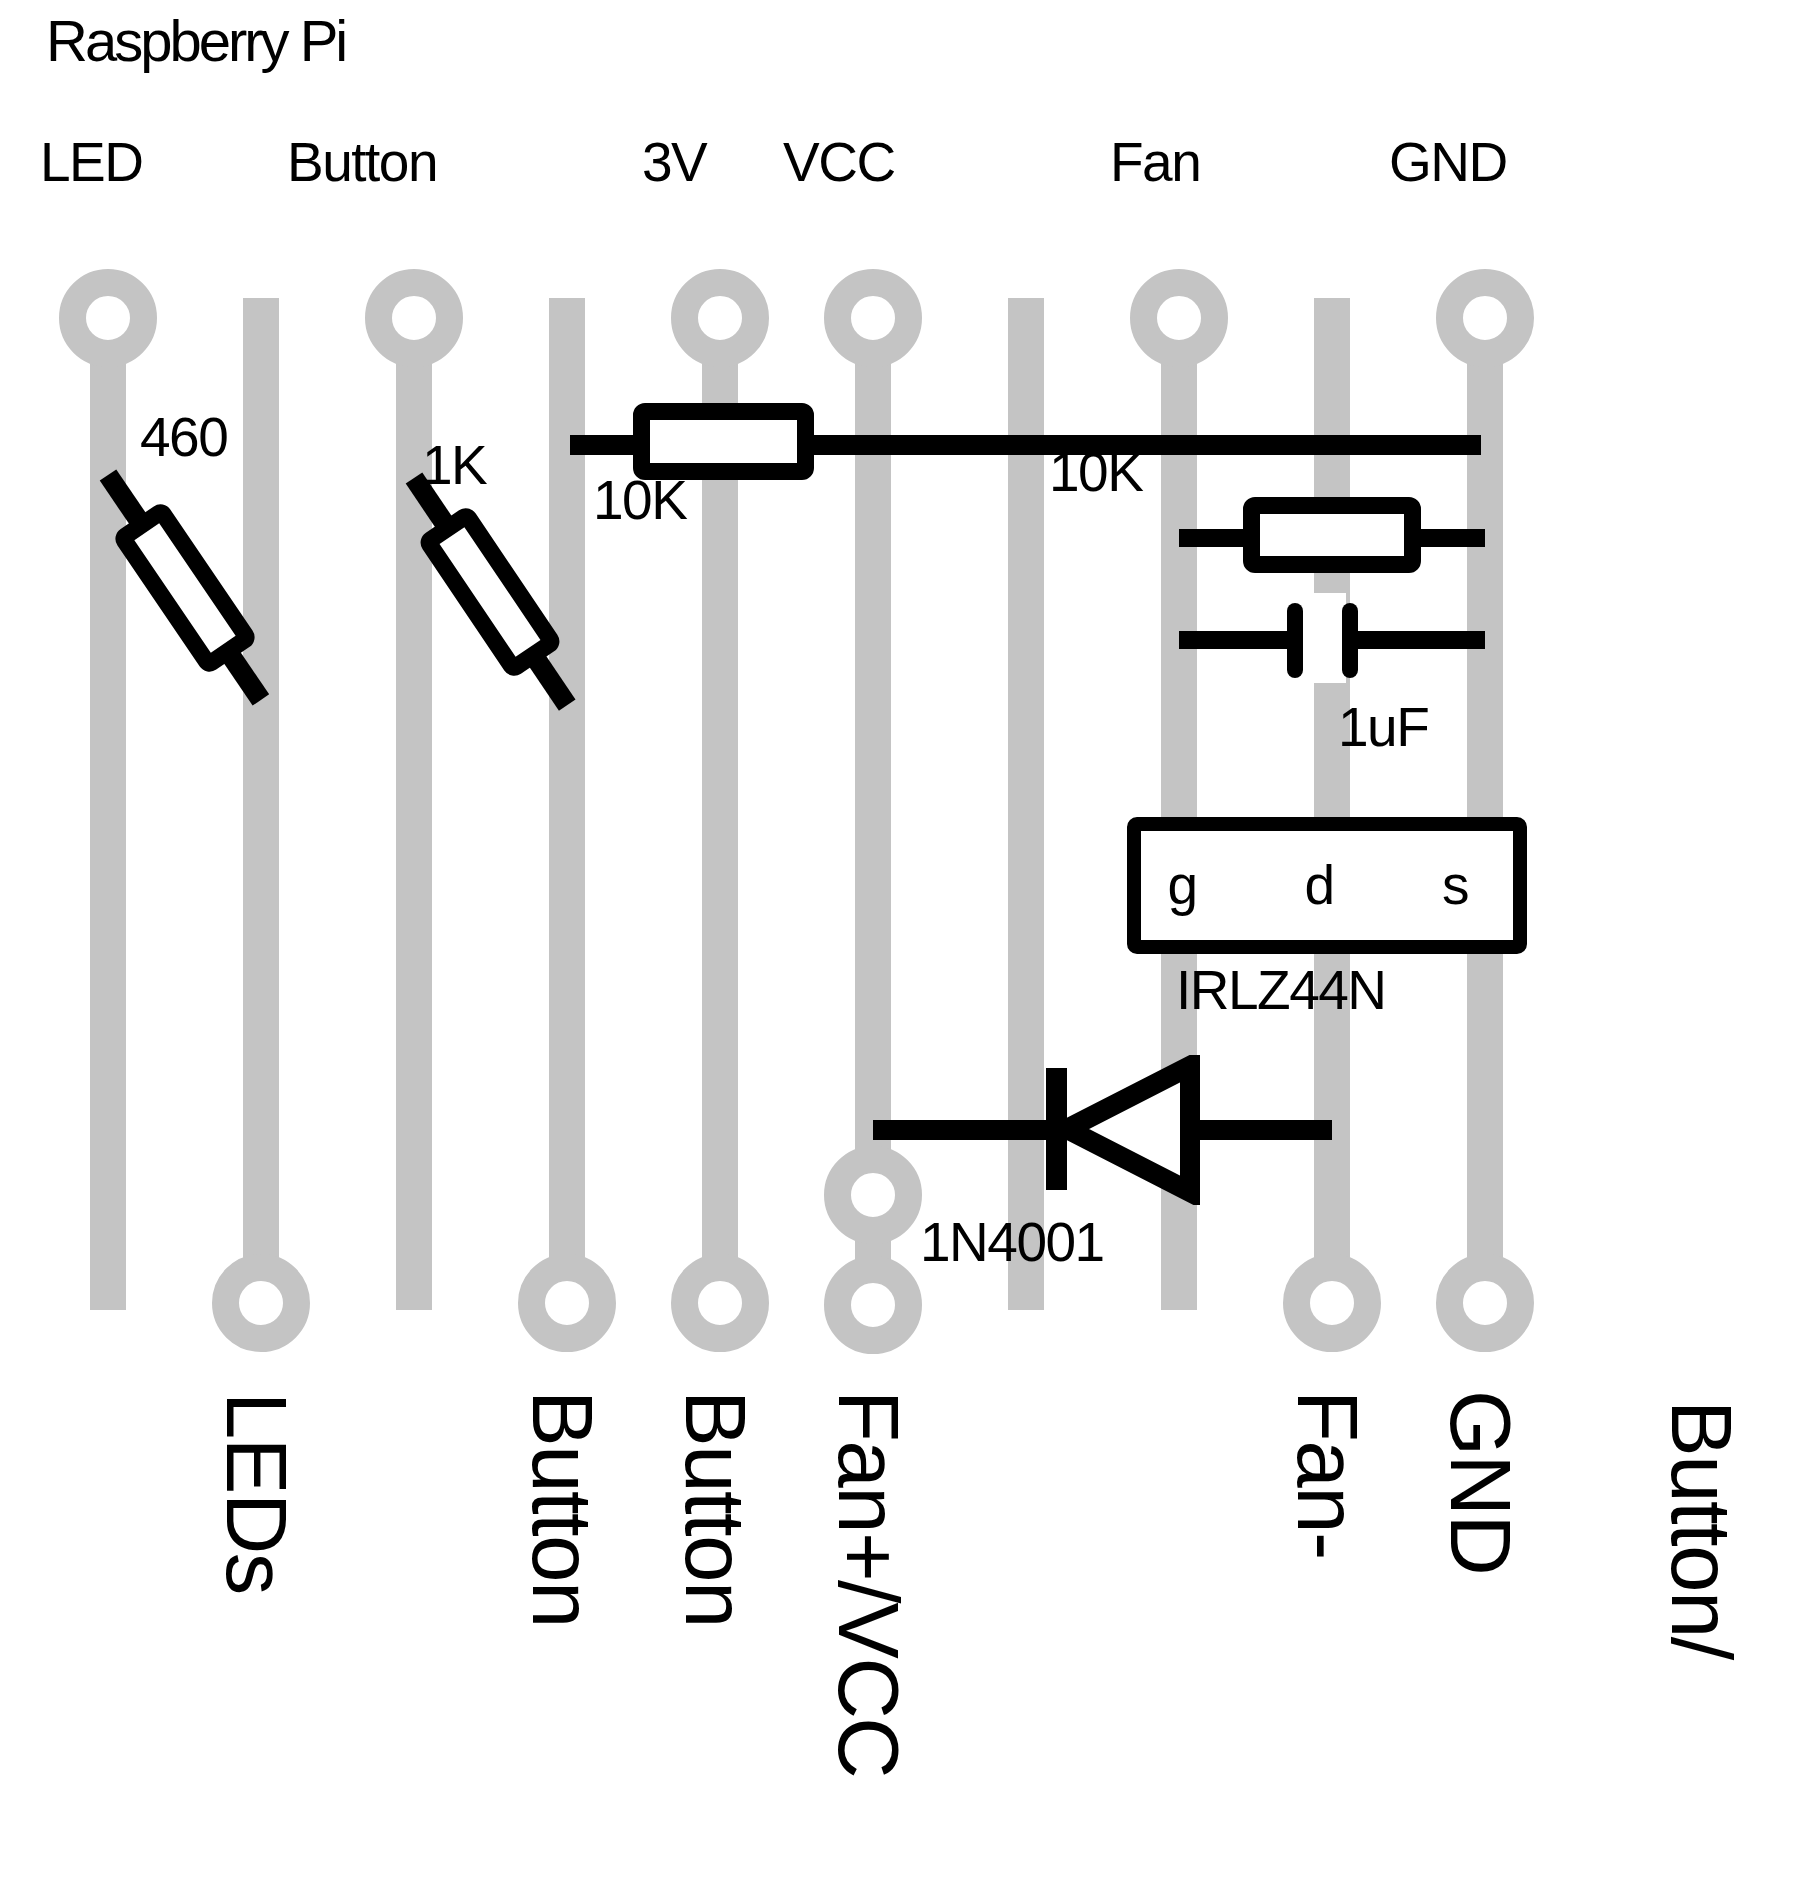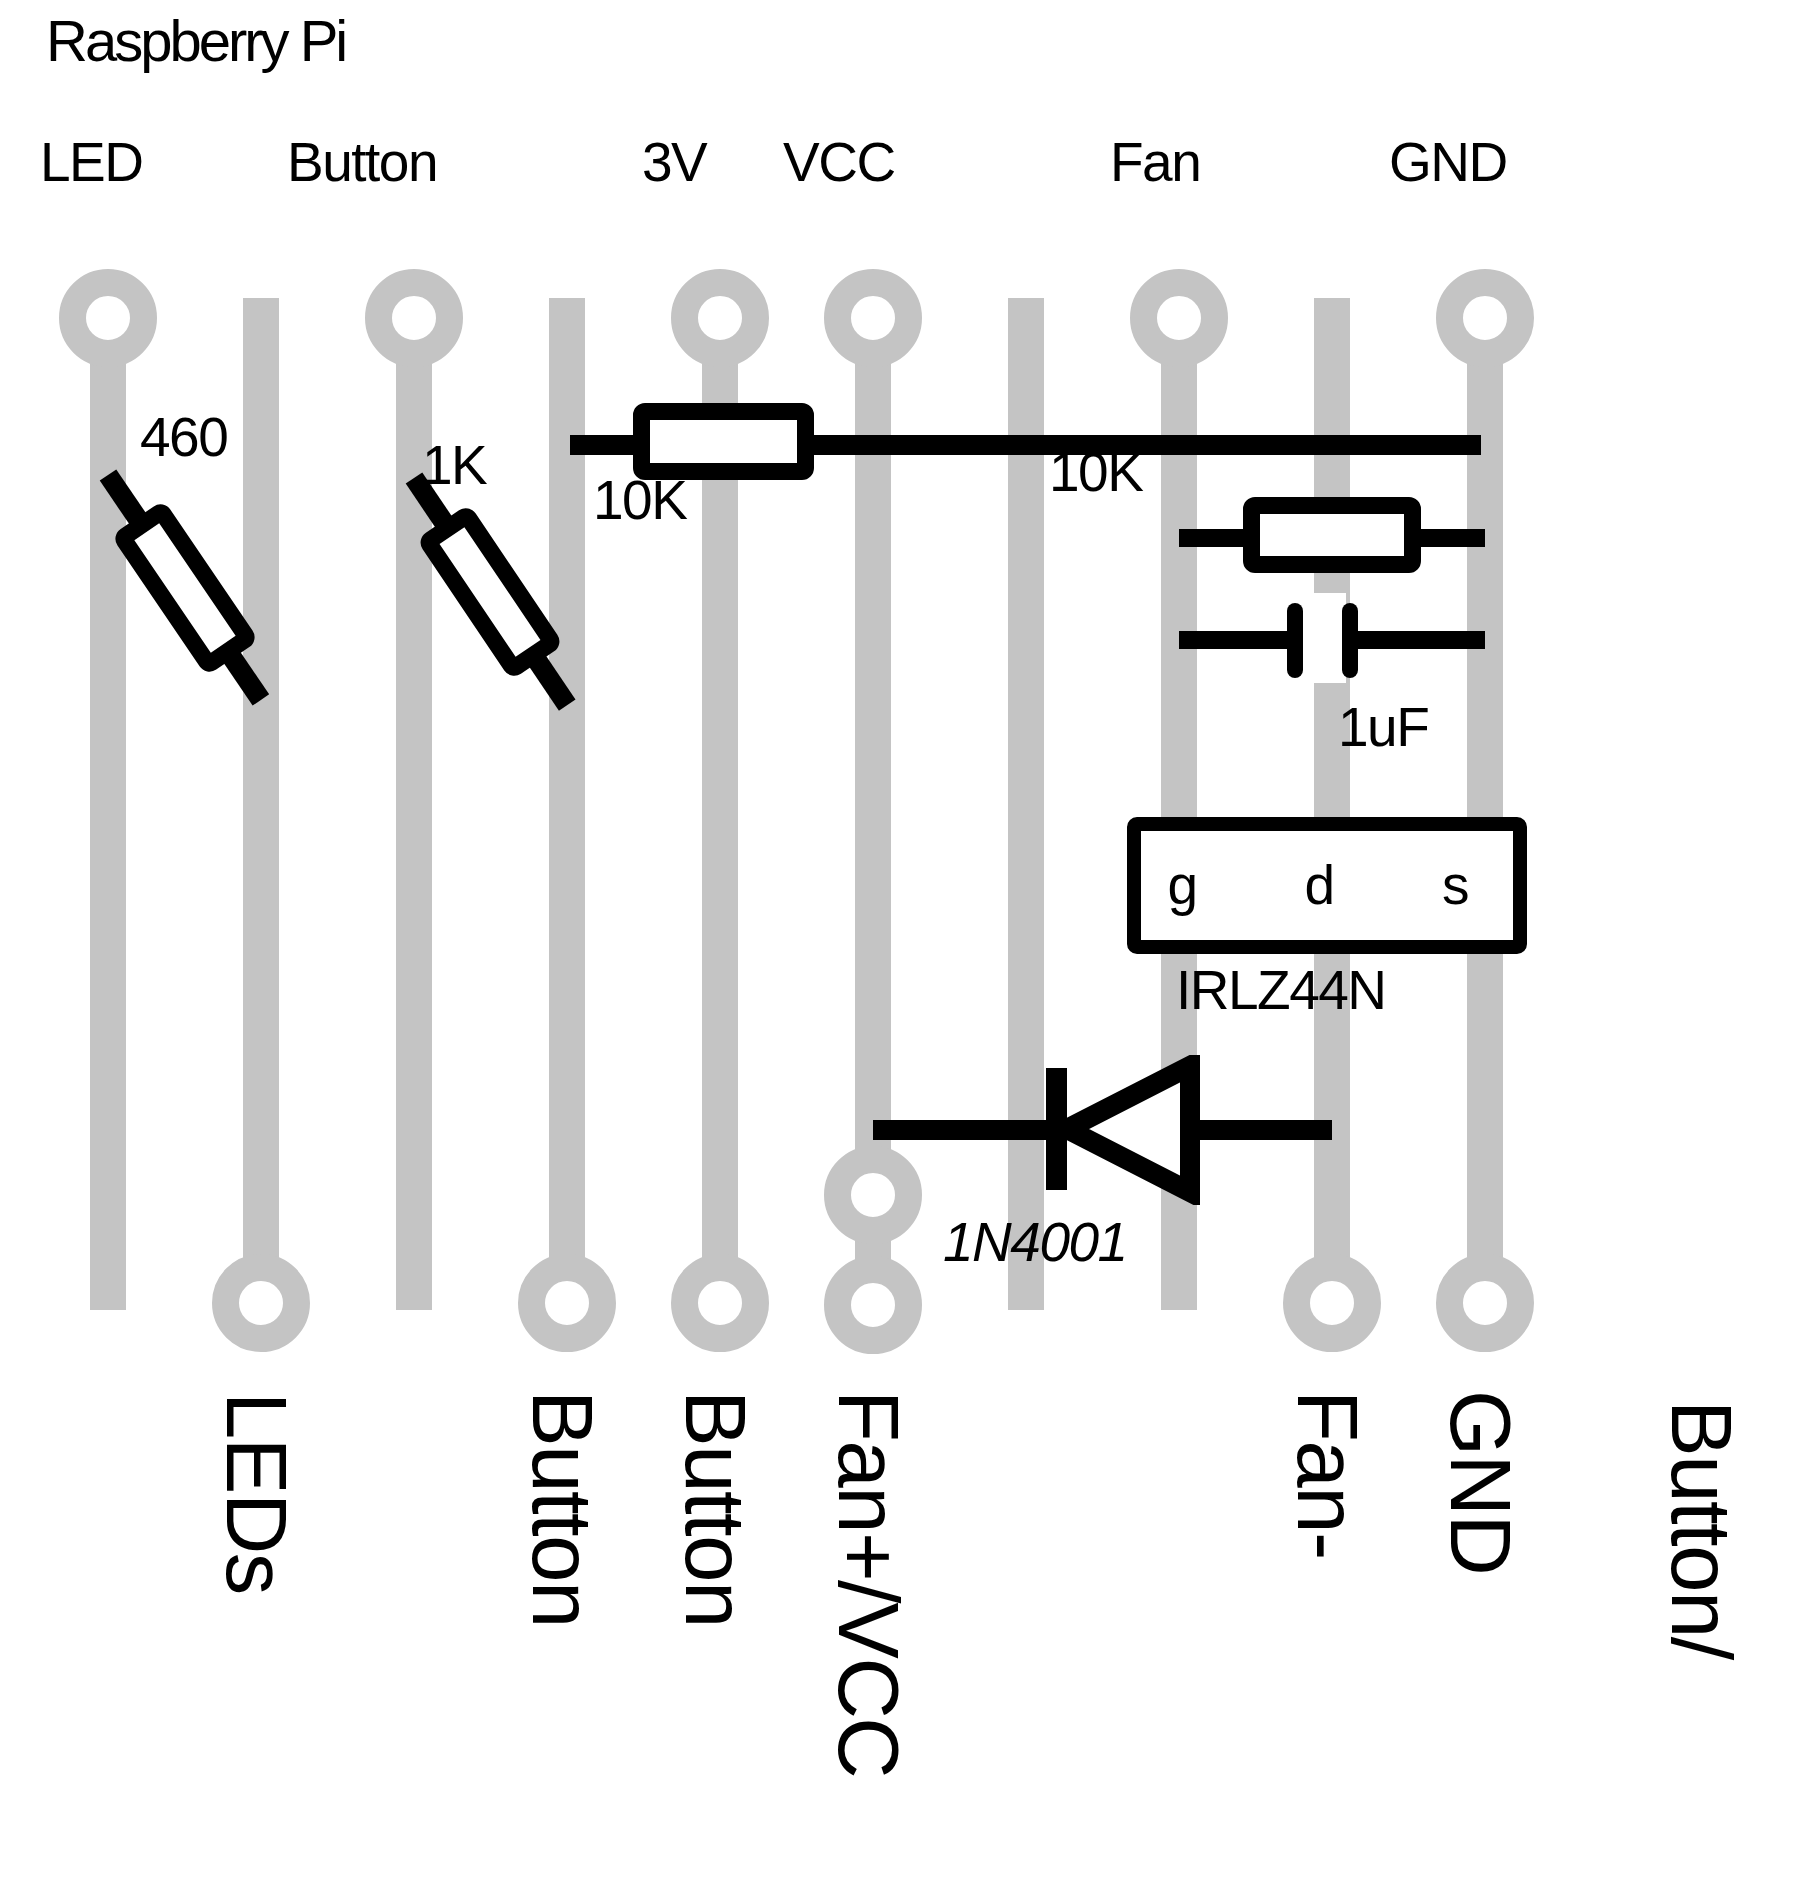--- a/index.html
+++ b/index.html
@@ -88,21 +88,21 @@
   <div class="txt" style="left:783px;top:135px;text-align:right;">VCC</div>
   <div class="txt" style="left:1110px;top:135px;">Fan</div>
   <div class="txt" style="left:1389px;top:135px;">GND</div>
 
   <div class="txt" style="left:140px;top:410px;">460</div>
   <div class="txt" style="left:422px;top:402px;margin-top:36px;">1K</div>
   <div class="txt" style="left:593px;top:473px;">10K</div>
   <div class="txt" style="left:1049px;top:445px;">10K</div>
   <div class="txt" style="left:1338px;top:700px;">1uF</div>
   <div class="txt" style="left:1176px;top:963px;">IRLZ44N</div>
-  <div class="txt" style="left:943px;top:1215px;font-style:italic;">1N4001</div>
+  <div class="txt" style="left:920px;top:1215px;">1N4001</div>
 
   <div class="rot" style="left:299px;top:1392px;">LEDs</div>
   <div class="rot" style="left:605px;top:1390px;">Button</div>
   <div class="rot" style="left:758px;top:1390px;">Button</div>
   <div class="rot" style="left:911px;top:1390px;">Fan+/VCC</div>
   <div class="rot" style="left:1370px;top:1390px;">Fan-</div>
   <div class="rot" style="left:1523px;top:1390px;">GND</div>
   <div class="rot" style="left:1744px;top:1400px;">Button/</div>
 
 </div>

